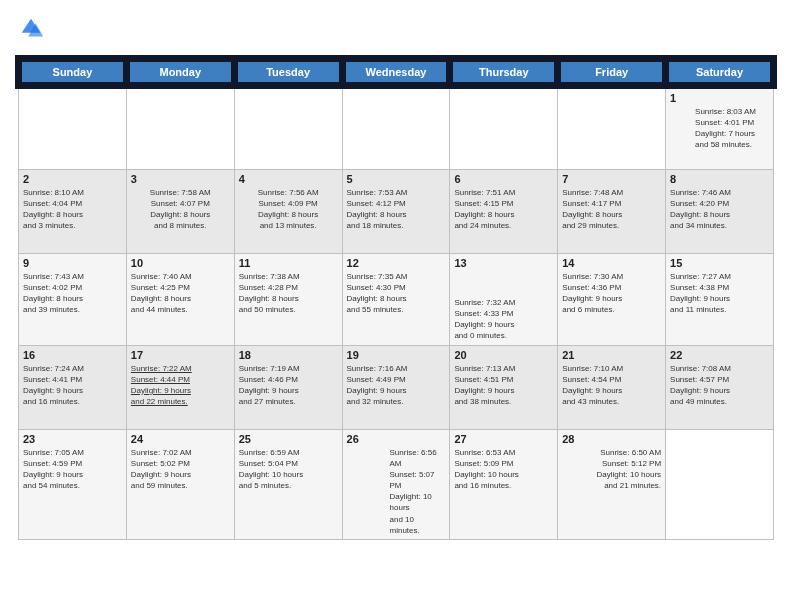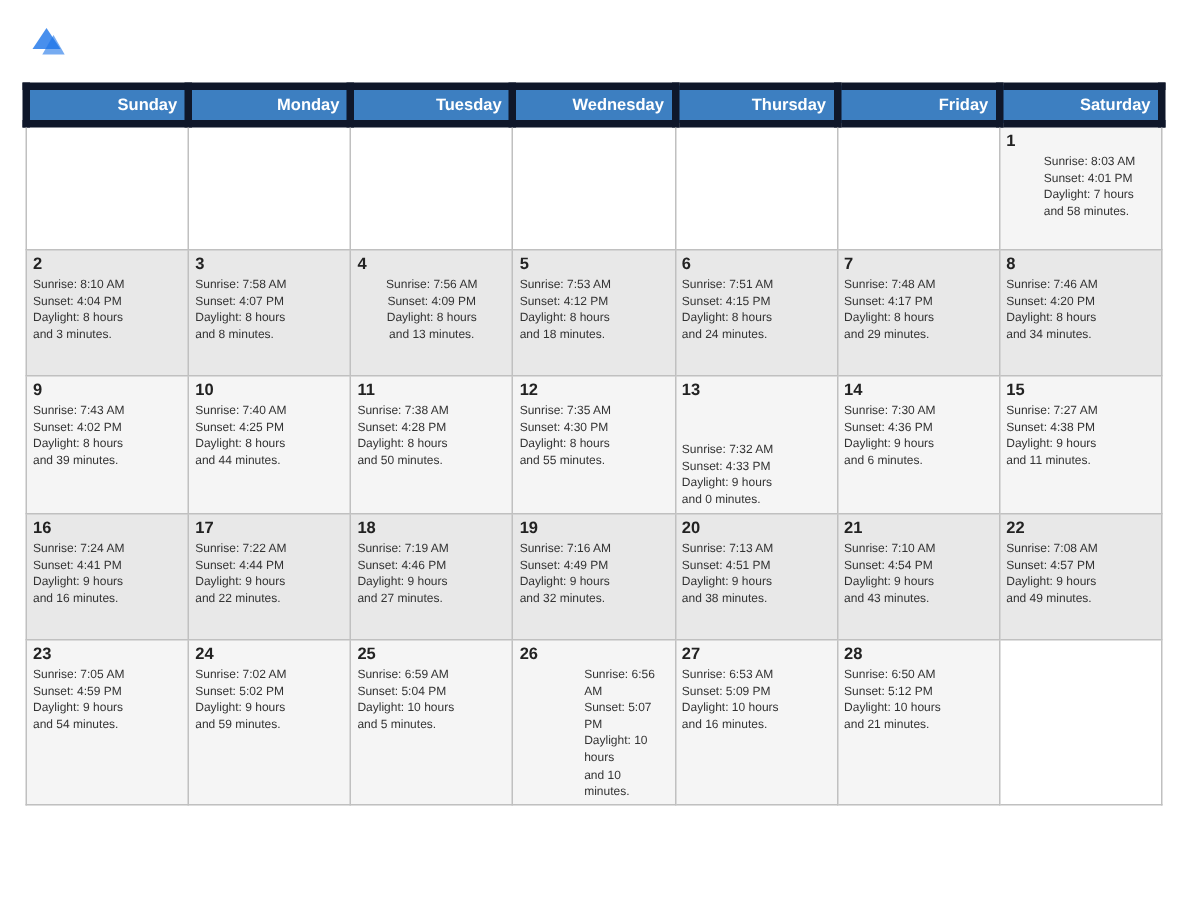--- a/index.html
+++ b/index.html
@@ -57,22 +57,22 @@
       width: 100%;
       border-collapse: collapse;
       table-layout: fixed;
     }
     .calendar-table thead th {
       background-color: #3d7fc1;
       color: #fff;
       font-size: 11px;
       font-weight: bold;
       padding: 4px 5px;
-      text-align: right;
-      border: 5px solid #0f172a;
+      text-align: center;
+      border: 7px solid #0f172a;
     }
     .calendar-table tbody td {
       vertical-align: top;
       border: 1px solid #c0c0c0;
       padding: 3px 4px;
       font-size: 8.5px;
       color: #333;
       height: 84px;
       background: #fff;
     }
@@ -154,21 +154,21 @@
         <tr>
           <td>
             <span class="day-number">2</span>
             <div class="day-info" style="white-space: pre-line;">Sunrise: 8:10 AM
 Sunset: 4:04 PM
 Daylight: 8 hours
 and 3 minutes.</div>
           </td>
           <td>
             <span class="day-number">3</span>
-            <div class="day-info" style="white-space: pre-line;">Sunrise: 7:58 AM
+            <div class="day-info" style="white-space: pre-line; text-align: center;">Sunrise: 7:58 AM
 Sunset: 4:07 PM
 Daylight: 8 hours
 and 8 minutes.</div>
           </td>
           <td>
             <span class="day-number">4</span>
             <div class="day-info" style="white-space: pre-line; text-align: center;">Sunrise: 7:56 AM
 Sunset: 4:09 PM
 Daylight: 8 hours
 and 13 minutes.</div>
@@ -256,21 +256,21 @@
         <tr>
           <td>
             <span class="day-number">16</span>
             <div class="day-info" style="white-space: pre-line;">Sunrise: 7:24 AM
 Sunset: 4:41 PM
 Daylight: 9 hours
 and 16 minutes.</div>
           </td>
           <td>
             <span class="day-number">17</span>
-            <div class="day-info" style="white-space: pre-line;">Sunrise: 7:22 AM
+            <div class="day-info" style="white-space: pre-line; text-decoration: underline;">Sunrise: 7:22 AM
 Sunset: 4:44 PM
 Daylight: 9 hours
 and 22 minutes.</div>
           </td>
           <td>
             <span class="day-number">18</span>
             <div class="day-info" style="white-space: pre-line;">Sunrise: 7:19 AM
 Sunset: 4:46 PM
 Daylight: 9 hours
 and 27 minutes.</div>
@@ -335,21 +335,21 @@
           </td>
           <td>
             <span class="day-number">27</span>
             <div class="day-info" style="white-space: pre-line;">Sunrise: 6:53 AM
 Sunset: 5:09 PM
 Daylight: 10 hours
 and 16 minutes.</div>
           </td>
           <td>
             <span class="day-number">28</span>
-            <div class="day-info" style="white-space: pre-line;">Sunrise: 6:50 AM
+            <div class="day-info" style="white-space: pre-line; text-align: right;">Sunrise: 6:50 AM
 Sunset: 5:12 PM
 Daylight: 10 hours
 and 21 minutes.</div>
           </td>
           <td class="empty-cell"></td>
         </tr>
       </tbody>
   </table>
 </div>
 

